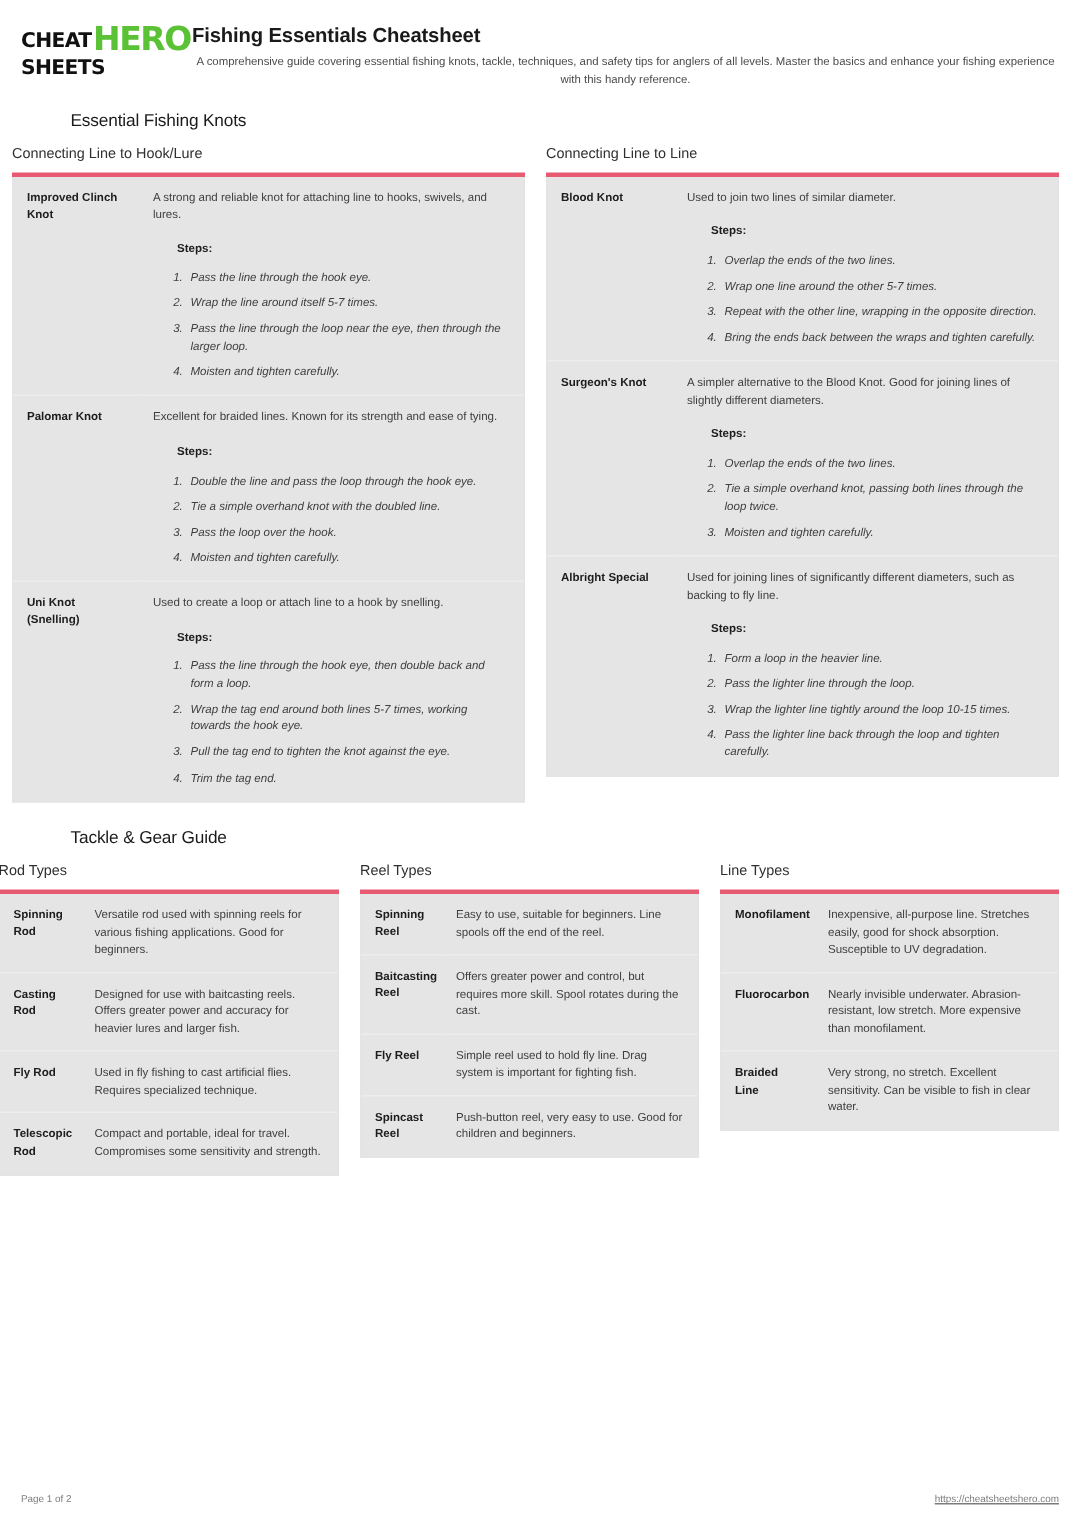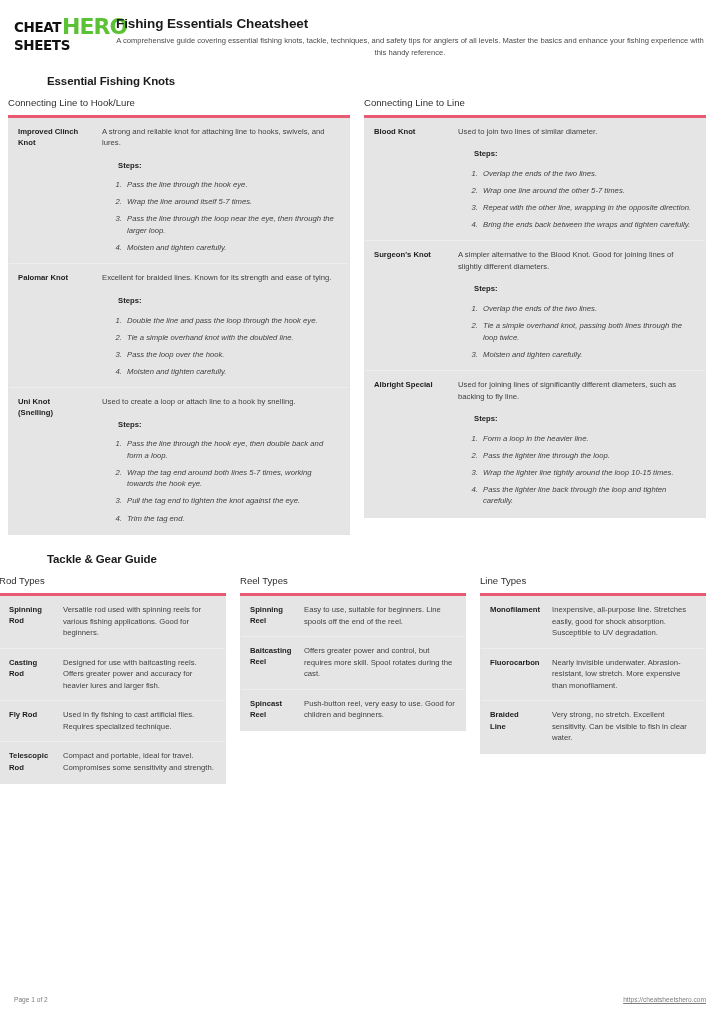--- a/index.html
+++ b/index.html
@@ -17,21 +17,21 @@
     padding: 16px 14px 0 14px;
     width: 720px;
     height: 1017px;
     position: relative;
   }
 
   
   .header {
     display: flex;
     align-items: flex-start;
-    gap: 8px;
+    gap: 20px;
     margin-bottom: 16px;
   }
   .logo {
     width: 94px;
     flex: 0 0 94px;
     padding-top: 2px;
     line-height: 1;
     user-select: none;
   }
   .logo-row { display: flex; align-items: center; }
@@ -66,21 +66,21 @@
     color: #4a4a4a;
     margin: 0;
     max-width: 588px;
     text-align: center;
   }
 
   
   .section { margin-top: 12px; }
   .section-title {
     font-size: 11.5px;
-    font-weight: bold;
+    font-weight: normal;
     color: #1a1a1a;
     margin: 0 0 10px 0;
     letter-spacing: -0.1px;
     padding-left: 33px;
   }
   .sub-title {
     font-size: 9.6px;
     font-weight: normal;
     color: #2f2f2f;
     margin: 0 0 7px 0;
@@ -332,20 +332,24 @@
             <tbody>
               <tr>
                 <td class="k">Spinning Reel</td>
                 <td class="v">Easy to use, suitable for beginners. Line spools off the end of the reel.</td>
               </tr>
               <tr>
                 <td class="k">Baitcasting Reel</td>
                 <td class="v">Offers greater power and control, but requires more skill. Spool rotates during the cast.</td>
               </tr>
               <tr>
+                <td class="k">Fly Reel</td>
+                <td class="v">Simple reel used to hold fly line. Drag system is important for fighting fish.</td>
+              </tr>
+              <tr>
                 <td class="k">Spincast Reel</td>
                 <td class="v">Push-button reel, very easy to use. Good for children and beginners.</td>
               </tr>
             </tbody>
           </table>
         </div>
       </div>
 
       <div class="col-third">
         <h3 class="sub-title">Line Types</h3>

